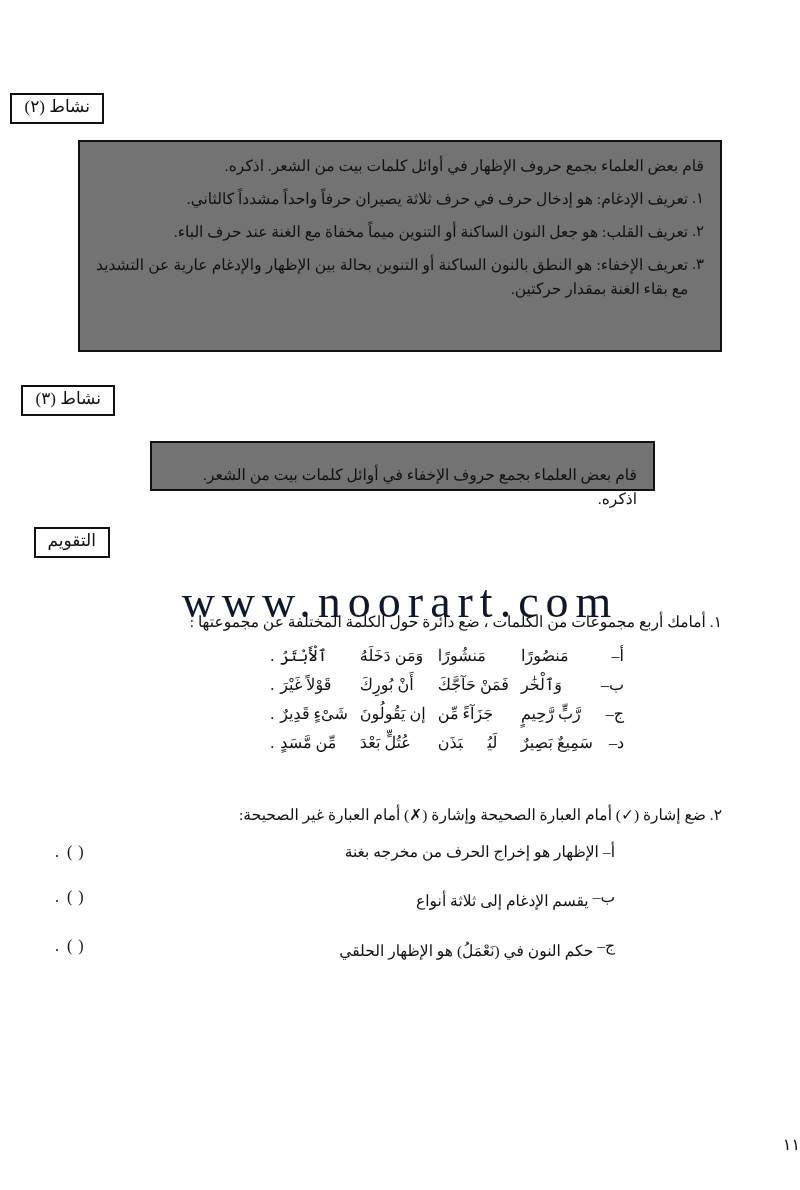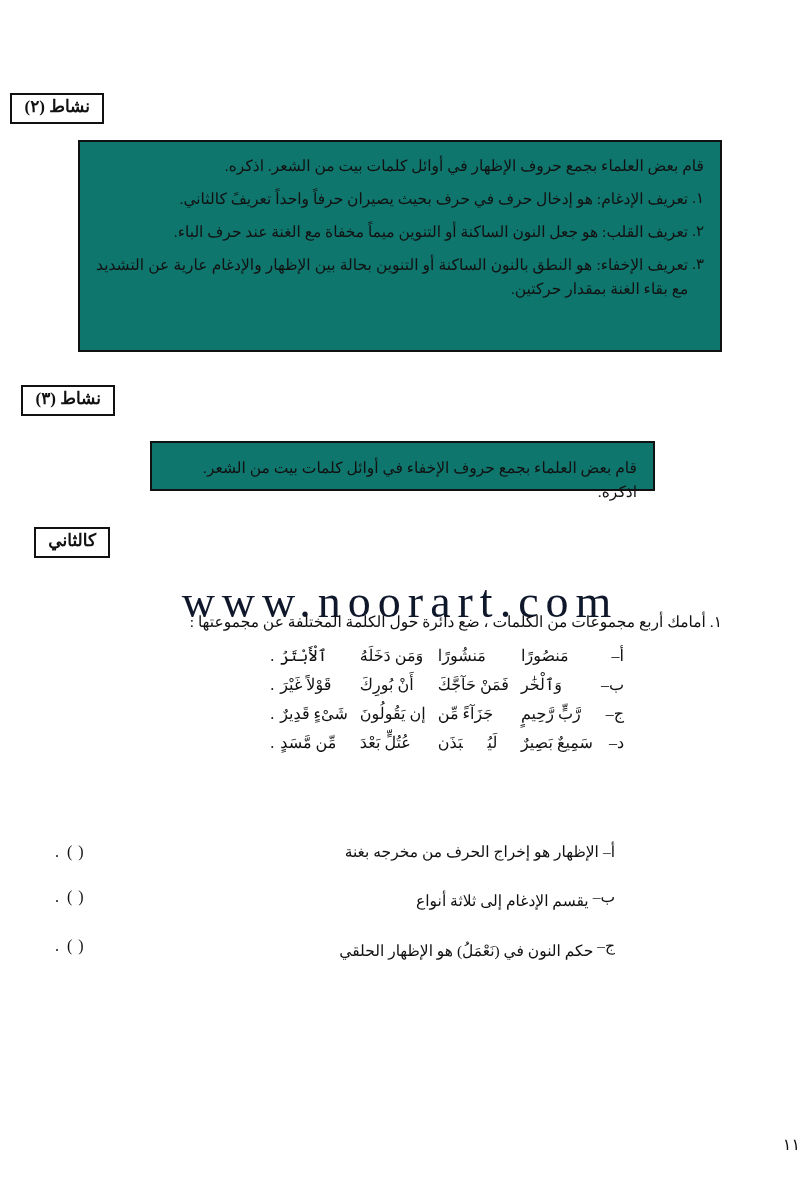--- a/index.html
+++ b/index.html
@@ -22,32 +22,32 @@
     height: 1190px;
     box-sizing: border-box;
   }
 
   
   .tag {
     position: absolute;
     border: 2px solid #111;
     background: #fff;
     font-size: 17px;
-    font-weight: bold;
+    font-weight: normal;
     padding: 3px 12px 5px 12px;
     line-height: 1.1;
     text-align: center;
     white-space: nowrap;
   }
 
   
   .box {
     position: absolute;
     border: 2px solid #111;
-    background: #0f766e;
+    background: #737373;
     box-sizing: border-box;
     padding: 12px 16px 14px 16px;
   }
 
   .box p {
     margin: 0 0 9px 0;
     font-size: 15.5px;
     line-height: 1.55;
     text-align: right;
   }
@@ -163,39 +163,39 @@
 
 <div class="page">
 
   <div class="tag" style="right:696px; top:93px;">نشاط (٢)</div>
 
   <div class="box" style="right:78px; top:140px; width:644px; height:212px;">
     <p>قام بعض العلماء بجمع حروف الإظهار في أوائل كلمات بيت من الشعر. اذكره.</p>
 
     <p class="numbered">
       <span class="num">١.</span>
-      <span class="txt">تعريف الإدغام: هو إدخال حرف في حرف بحيث يصيران حرفاً واحداً تعريفً كالثاني.</span>
+      <span class="txt">تعريف الإدغام: هو إدخال حرف في حرف ثلاثة يصيران حرفاً واحداً مشدداً كالثاني.</span>
     </p>
     <p class="numbered">
       <span class="num">٢.</span>
       <span class="txt">تعريف القلب: هو جعل النون الساكنة أو التنوين ميماً مخفاة مع الغنة عند حرف الباء.</span>
     </p>
     <p class="numbered">
       <span class="num">٣.</span>
       <span class="txt">تعريف الإخفاء: هو النطق بالنون الساكنة أو التنوين بحالة بين الإظهار والإدغام عارية عن التشديد مع بقاء الغنة بمقدار حركتين.</span>
     </p>
   </div>
 
   <div class="tag" style="right:685px; top:385px;text-align:right;">نشاط (٣)</div>
 
-  <div class="box" style="right:145px; top:441px; width:505px; height:50px; padding-top:13px;">
+  <div class="box" style="right:145px; top:441px; width:505px; height:50px; padding-top:20px;">
     <p>قام بعض العلماء بجمع حروف الإخفاء في أوائل كلمات بيت من الشعر. اذكره.</p>
   </div>
 
-  <div class="tag" style="right:690px; top:527px;">كالثاني</div>
+  <div class="tag" style="right:690px; top:527px;">التقويم</div>
 
   <div class="watermark">www.noorart.com</div>
 
   <div class="q" style="right:78px; top:610px; width:660px;">
     <span>١.</span>
     <span>أمامك أربع مجموعات من الكلمات ، ضع دائرة حول الكلمة المختلفة عن مجموعتها :</span>
   </div>
 
   <table class="word-table" style="right:170px; top:642px;">
     <tbody>
@@ -227,20 +227,24 @@
       <td class="lbl">د–</td>
       <td>سَمِيعٌ بَصِيرٌ</td>
       <td>لَيُنۢبَذَن</td>
       <td>عُتُلٍّ بَعْدَ</td>
       <td>مِّن مَّسَدٍ</td>
       <td class="dot">.</td>
     </tr>
   </tbody>
     </table>
 
+  <div class="q" style="right:78px; top:803px; width:660px;">
+    <span>٢.</span>
+    <span>ضع إشارة (✓) أمام العبارة الصحيحة وإشارة (✗) أمام العبارة غير الصحيحة:</span>
+  </div>
 
   <div class="tf-list" style="right:185px; top:840px;">
 
     <div class="tf-row">
       <span class="stmt">أ–</span>
       <span class="stmt" style="padding-right:4px;">الإظهار هو إخراج الحرف من مخرجه بغنة</span>
       <span class="spacer"></span>
       <span class="paren">(    )</span>
       <span class="trail">.</span>
     </div>

